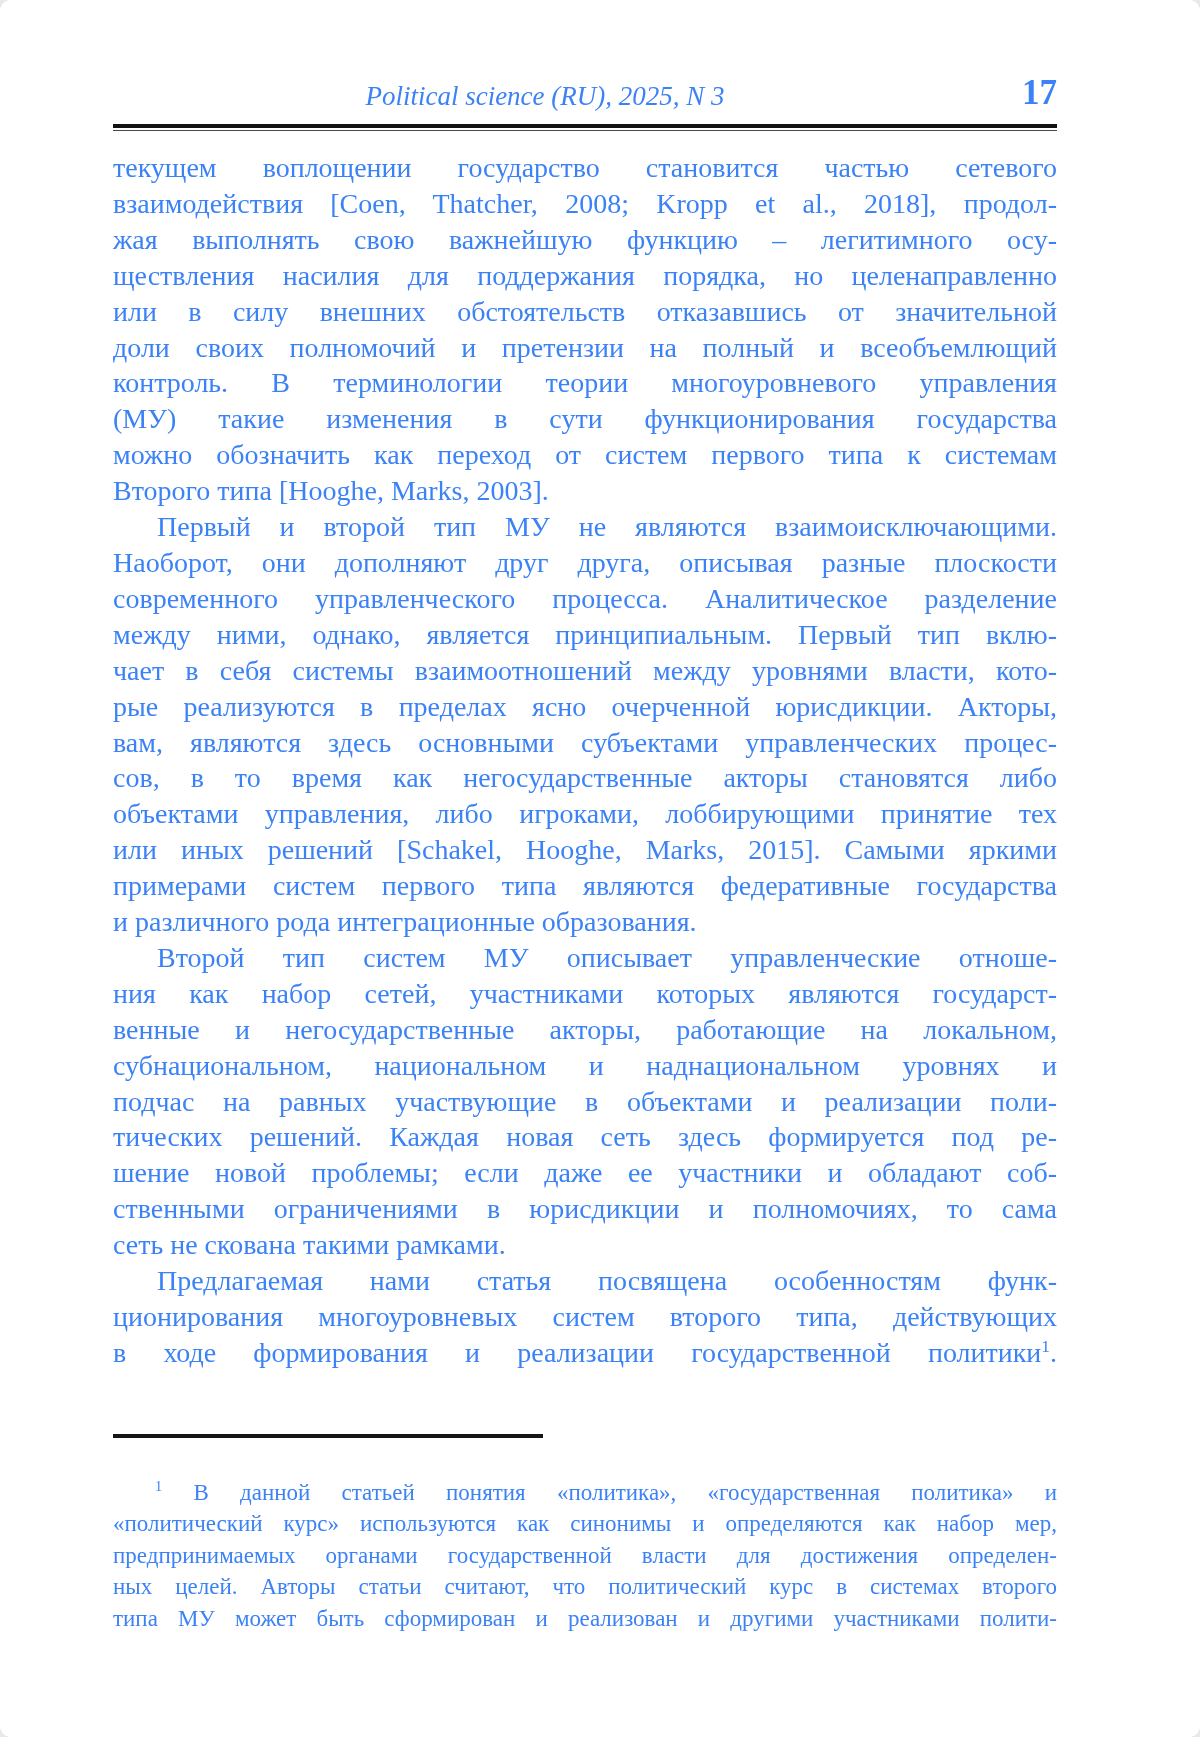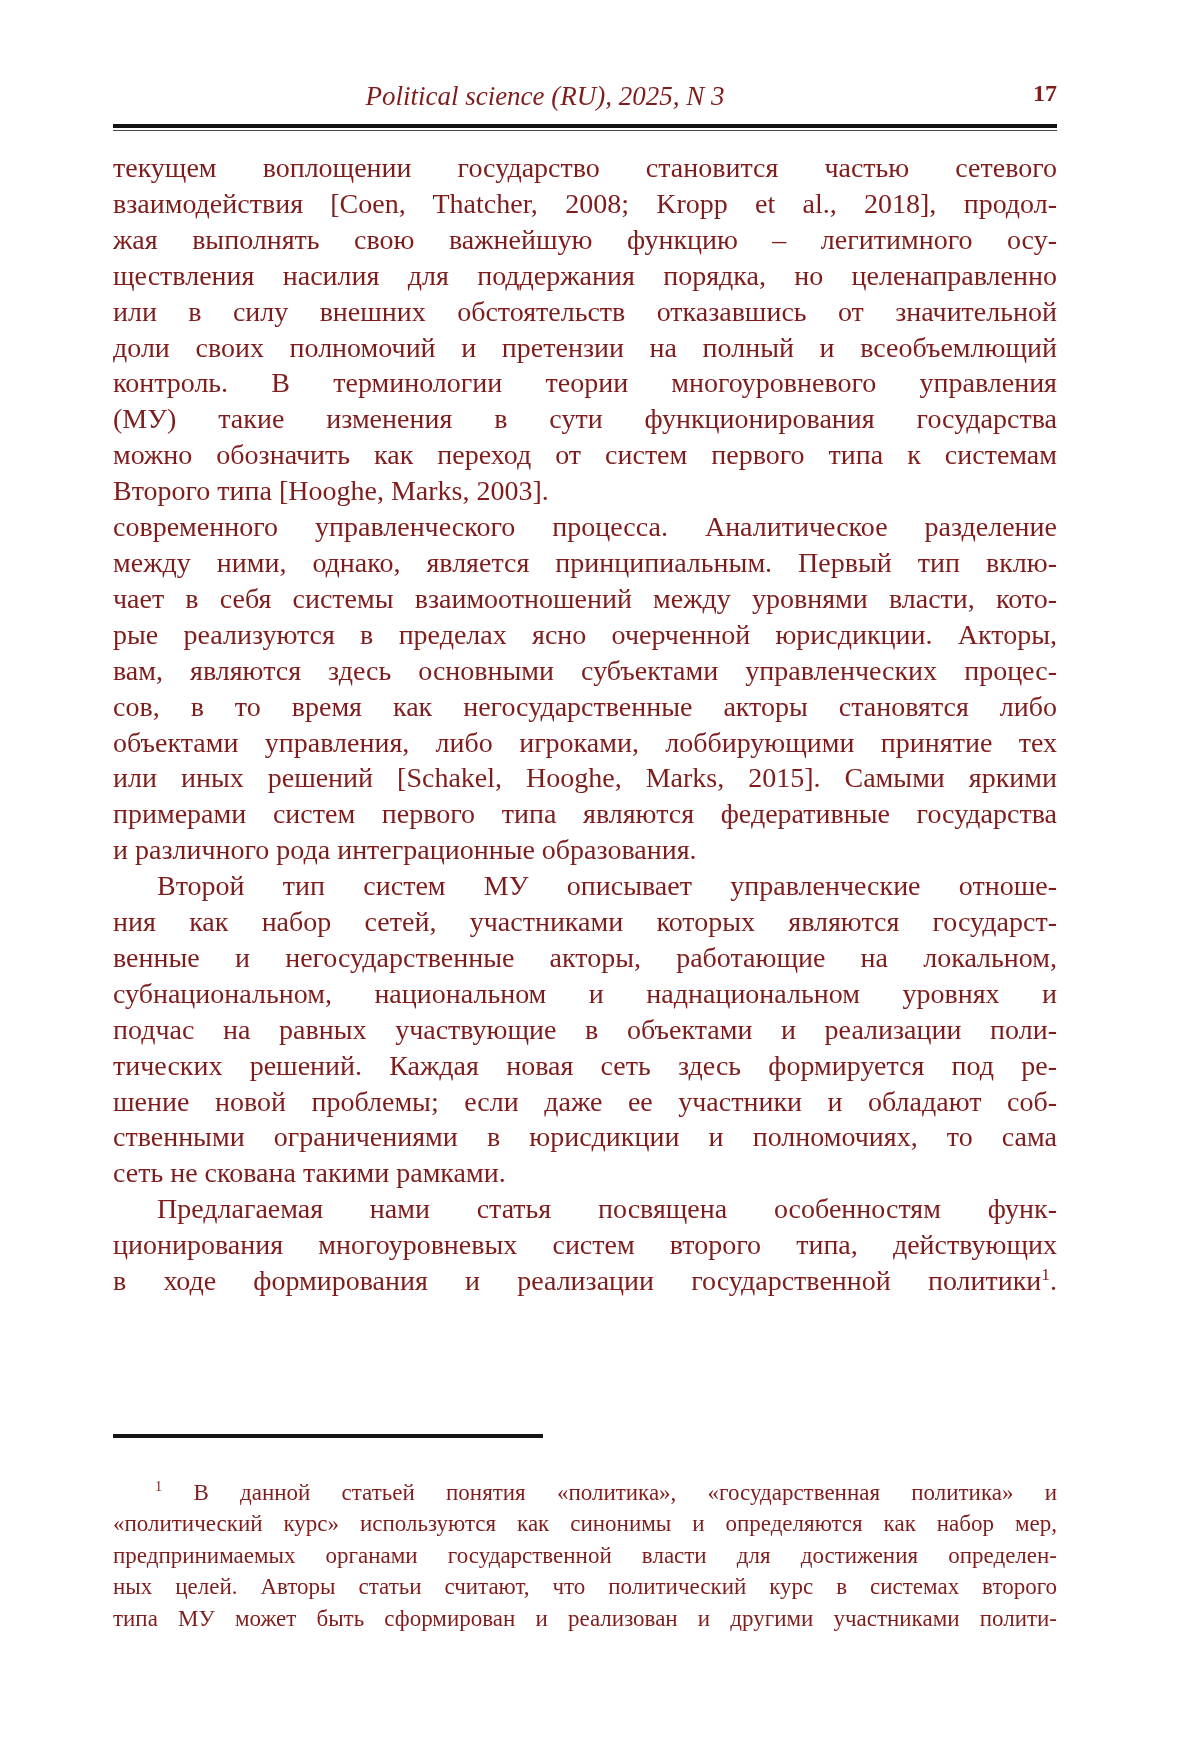--- a/index.html
+++ b/index.html
@@ -1,35 +1,36 @@
 <!DOCTYPE html>
 <html><head>
 <meta charset="utf-8">
 <style>
   html,body {margin:0; padding:0; background:#e8e8e8;}
   .page {
     position:relative;
     width:1200px; height:1737px;
     background:#ffffff;
     font-family:"Liberation Serif", serif;
-    color:#7f1d1d;
+    color:#3b82f6;
     overflow:hidden;
+    border-radius:11px;
   }
   
   .rh-title {
     position:absolute; top:80px; left:113px; width:864px;
     text-align:center;
     font-style:italic;
     font-size:27px; line-height:32px;
     white-space:nowrap;
   }
   .rh-page {
     position:absolute; top:76px; right:143px;
     font-weight:bold;
-    font-size:24px; line-height:34px;
+    font-size:35px; line-height:34px;
   }
   .head-rule {
     position:absolute; top:124px; left:113px; width:944px;
     height:2px;
     border-top:4px solid #131313;
     border-bottom:1px solid #4a4a4a;
   }
   
   .body-text {
     position:absolute; top:150px; left:113px; width:944px;
@@ -84,20 +85,22 @@
       <div class="line">ществления насилия для поддержания порядка, но целенаправленно</div>
       <div class="line">или в силу внешних обстоятельств отказавшись от значительной</div>
       <div class="line">доли своих полномочий и претензии на полный и всеобъемлющий</div>
       <div class="line">контроль. В терминологии теории многоуровневого управления</div>
       <div class="line">(МУ) такие изменения в сути функционирования государства</div>
       <div class="line">можно обозначить как переход от систем первого типа к системам</div>
       <div class="line ll">Второго типа [Hooghe, Marks, 2003].</div>
     </div>
 
     <div>
+      <div class="line ind">Первый и второй тип МУ не являются взаимоисключающими.</div>
+      <div class="line">Наоборот, они дополняют друг друга, описывая разные плоскости</div>
       <div class="line">современного управленческого процесса. Аналитическое разделение</div>
       <div class="line">между ними, однако, является принципиальным. Первый тип вклю-</div>
       <div class="line">чает в себя системы взаимоотношений между уровнями власти, кото-</div>
       <div class="line">рые реализуются в пределах ясно очерченной юрисдикции. Акторы,</div>
       <div class="line">вам, являются здесь основными субъектами управленческих процес-</div>
       <div class="line">сов, в то время как негосударственные акторы становятся либо</div>
       <div class="line">объектами управления, либо игроками, лоббирующими принятие тех</div>
       <div class="line">или иных решений [Schakel, Hooghe, Marks, 2015]. Самыми яркими</div>
       <div class="line">примерами систем первого типа являются федеративные государства</div>
       <div class="line ll">и различного рода интеграционные образования.</div>

